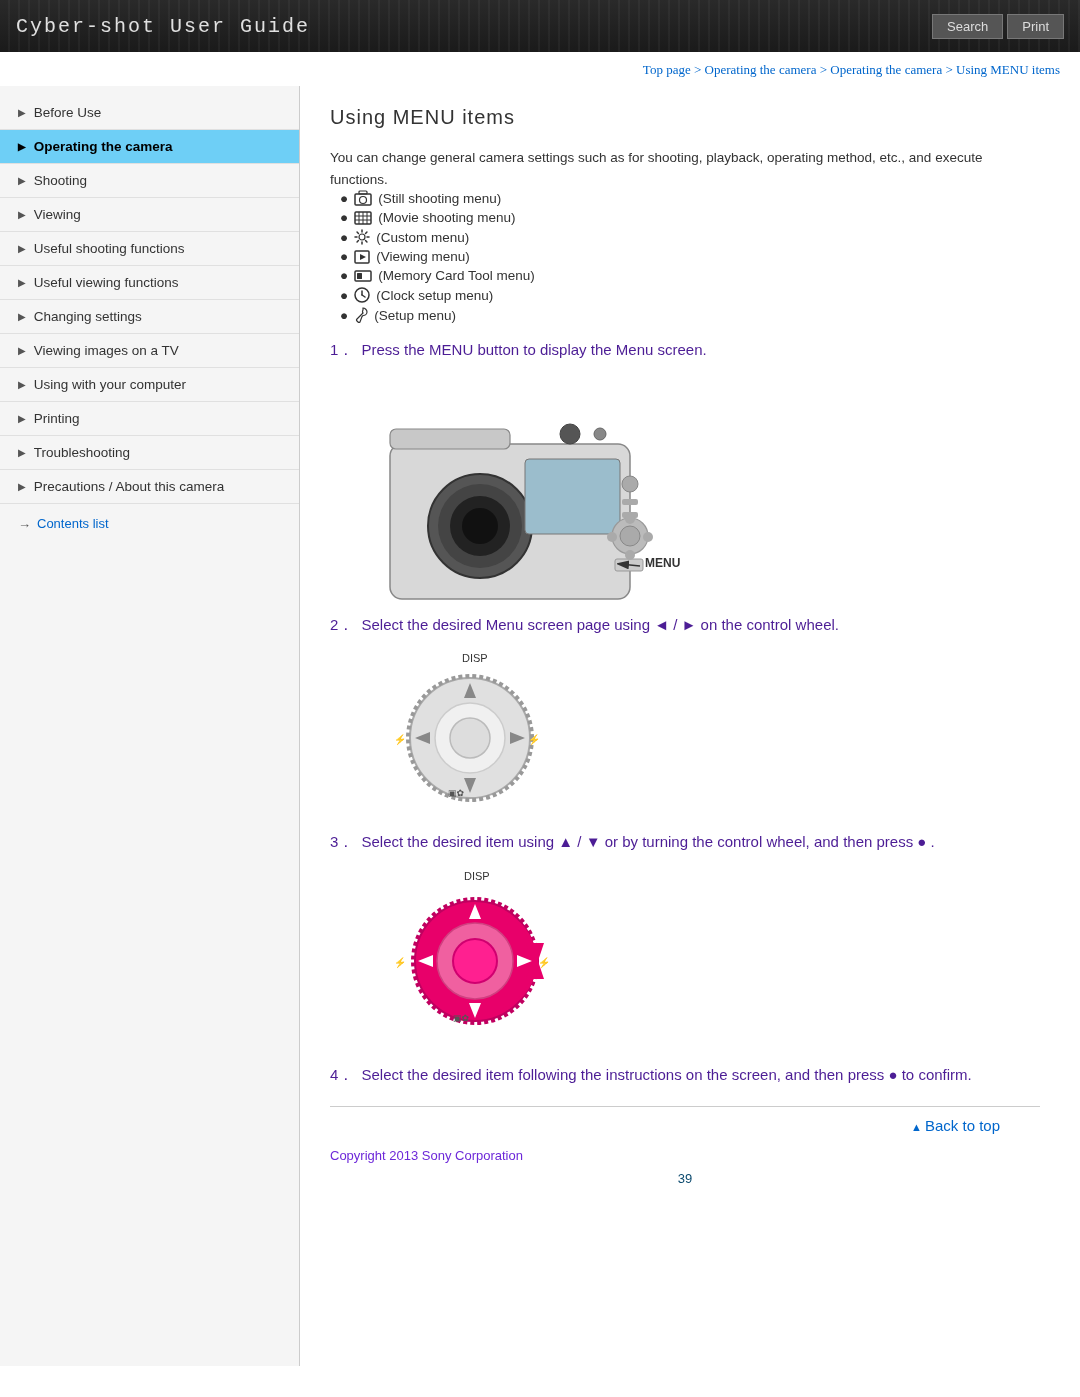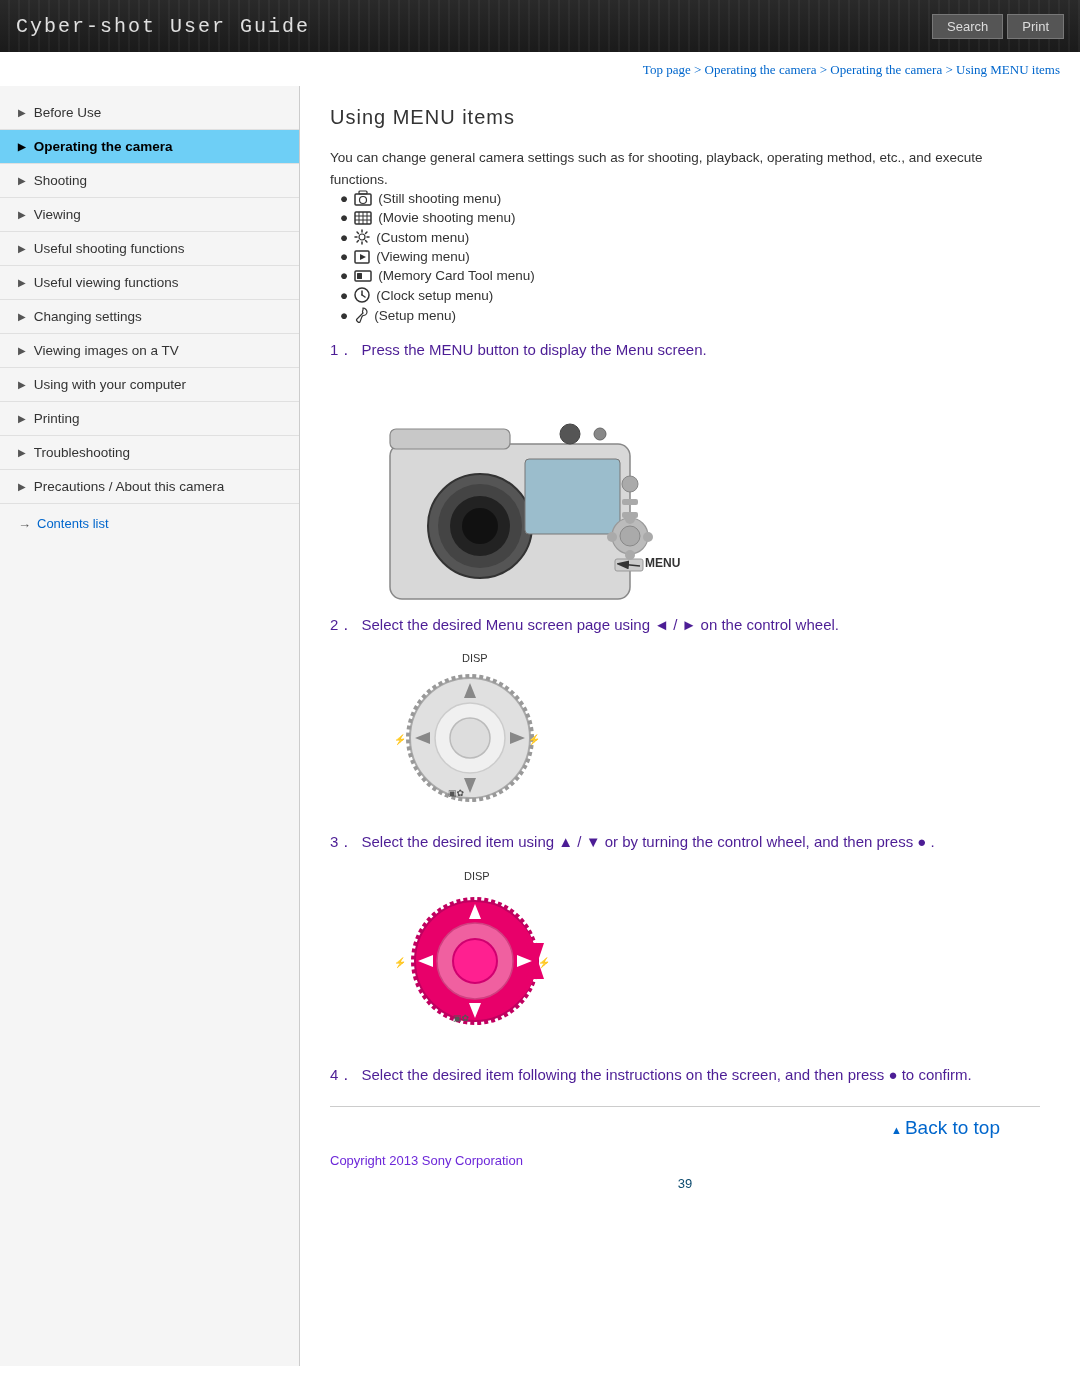--- a/index.html
+++ b/index.html
@@ -176,21 +176,21 @@
     
     .footer-nav {
       display: flex;
       justify-content: flex-end;
       padding: 10px 40px 6px 0;
       border-top: 1px solid #ccc;
       margin-top: 20px;
     }
     .back-to-top {
       color: #0066cc;
-      font-size: 19px;
+      font-size: 15px;
       cursor: pointer;
       text-decoration: none;
     }
     .back-to-top::before {
       content: '▲ ';
       font-size: 11px;
     }
     .footer-copyright {
       font-size: 13px;
       color: #6d28d9;

